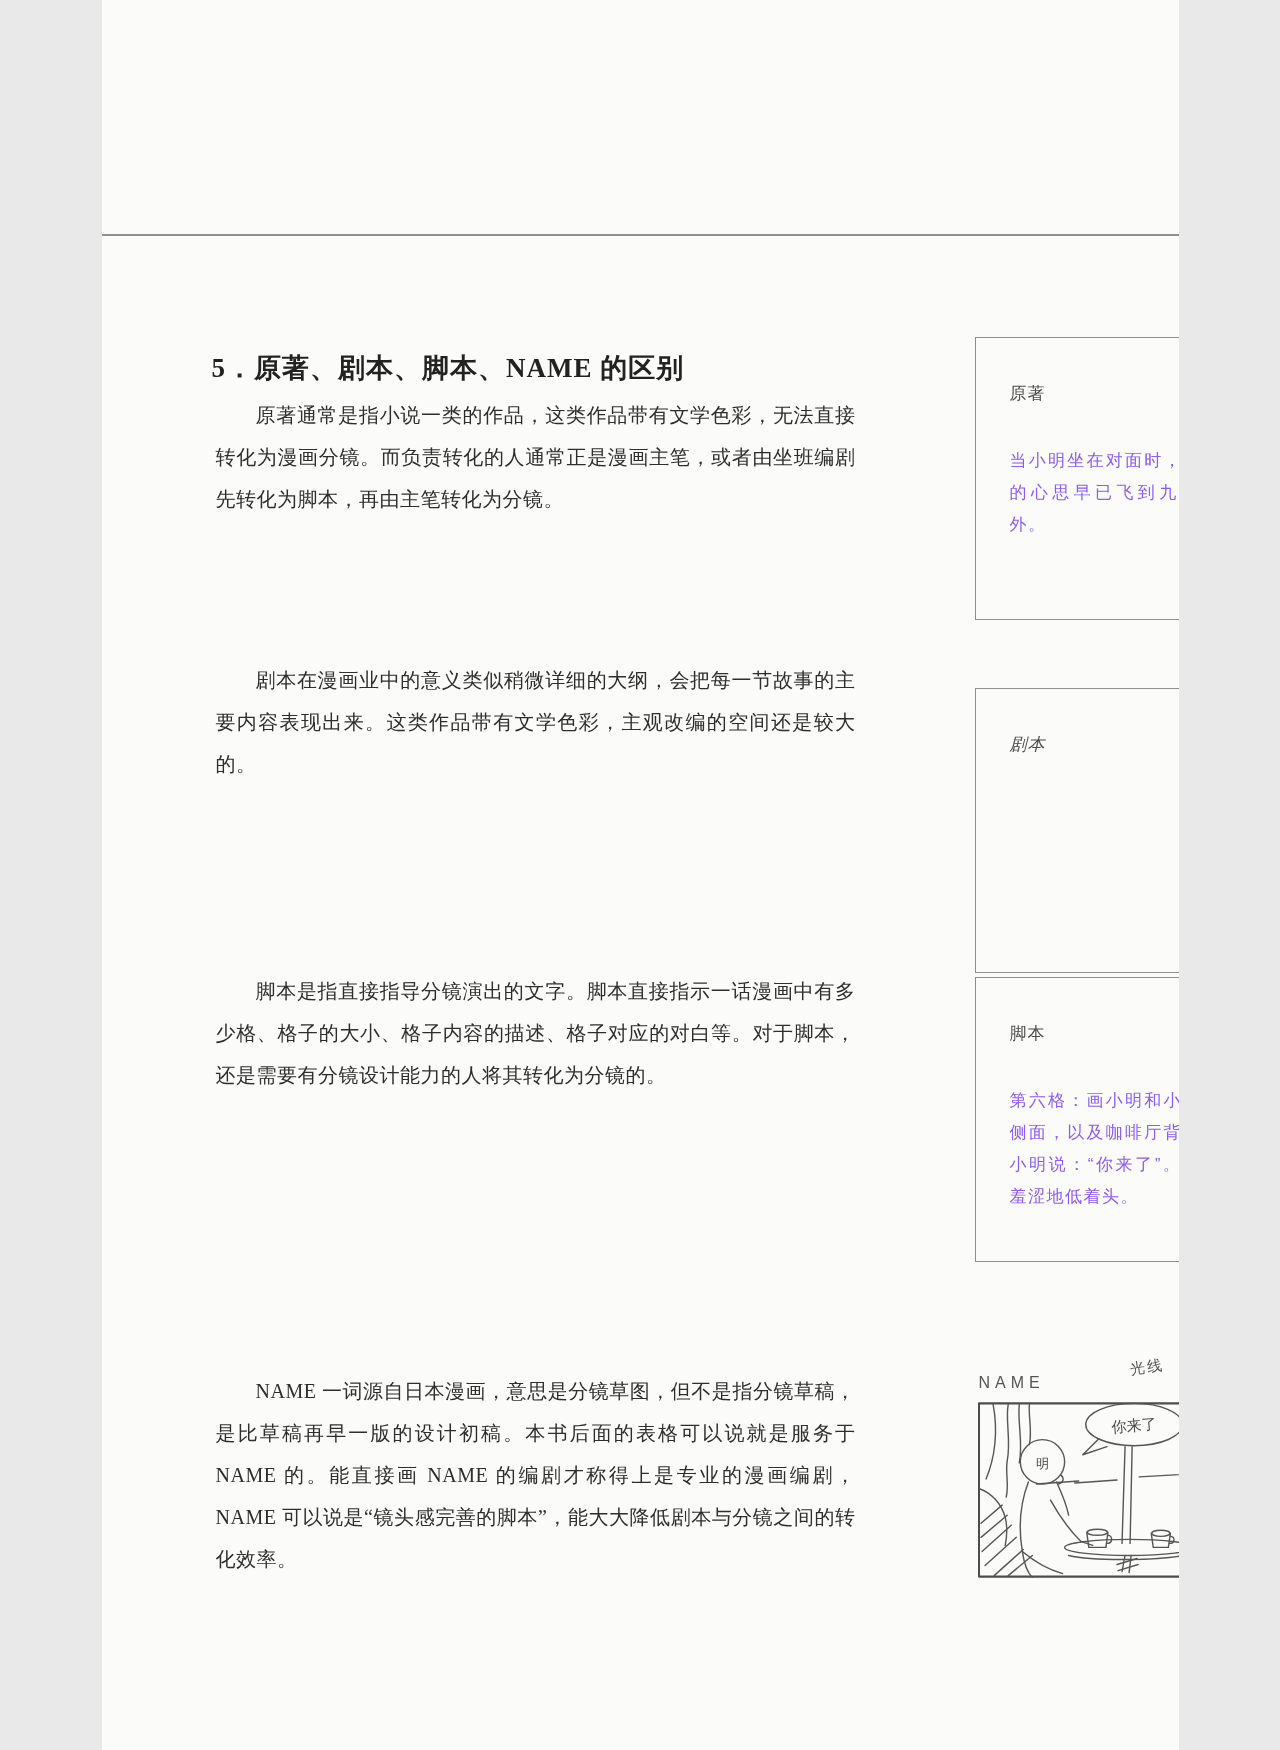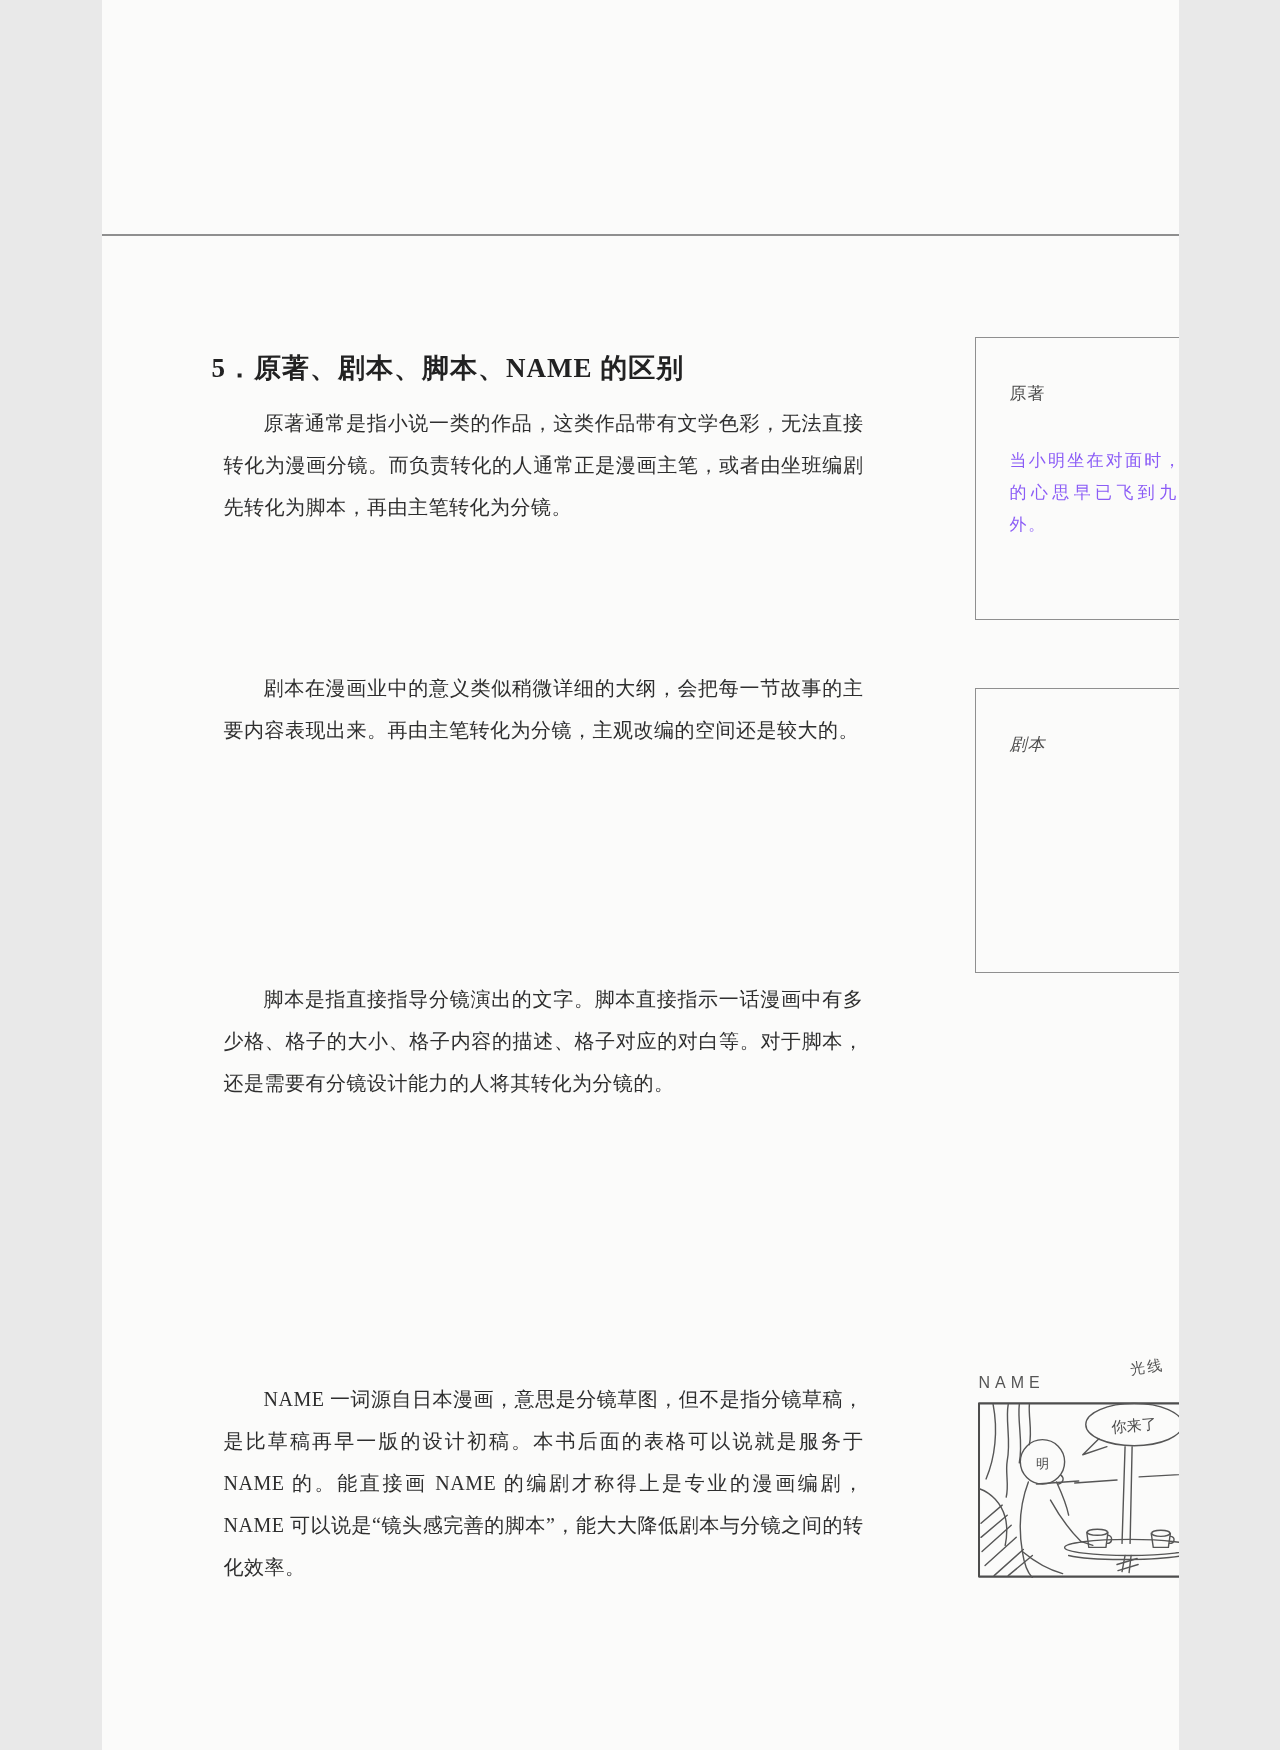--- a/index.html
+++ b/index.html
@@ -17,21 +17,21 @@
     border-top:2px solid #8f8f8f;
   }
   .heading{
     position:absolute;left:110px;top:328px;
     font-size:27px;font-weight:bold;color:#222;
     letter-spacing:1px;white-space:nowrap;
   }
   .para{
     position:absolute;left:110px;width:640px;
     font-size:20px;line-height:42px;color:#2e2e2e;
-    text-align:justify;text-indent:2em;margin:12px;
+    text-align:justify;text-indent:2em;margin:4px;
     letter-spacing:0.5px;
   }
   .para-1{top:390px;}
   .para-2{top:655px;}
   .para-3{top:966px;}
   .para-4{top:1366px;}
   .sidebar-box{
     position:absolute;left:873px;width:281px;
     border:1.5px solid #8f8f8f;
     box-sizing:border-box;
@@ -82,33 +82,37 @@
 </head>
 <body>
 
 <div class="page">
 
   <div class="top-rule"></div>
 
   <h2 class="heading">5．原著、剧本、脚本、NAME 的区别</h2>
 
   <p class="para para-1">原著通常是指小说一类的作品，这类作品带有文学色彩，无法直接转化为漫画分镜。而负责转化的人通常正是漫画主笔，或者由坐班编剧先转化为脚本，再由主笔转化为分镜。</p>
-  <p class="para para-2">剧本在漫画业中的意义类似稍微详细的大纲，会把每一节故事的主要内容表现出来。再由主笔转化为分镜，主观改编的空间还是较大的。</p>
+  <p class="para para-2">剧本在漫画业中的意义类似稍微详细的大纲，会把每一节故事的主要内容表现出来。这类作品带有文学色彩，主观改编的空间还是较大的。</p>
   <p class="para para-3">脚本是指直接指导分镜演出的文字。脚本直接指示一话漫画中有多少格、格子的大小、格子内容的描述、格子对应的对白等。对于脚本，还是需要有分镜设计能力的人将其转化为分镜的。</p>
   <p class="para para-4">NAME 一词源自日本漫画，意思是分镜草图，但不是指分镜草稿，是比草稿再早一版的设计初稿。本书后面的表格可以说就是服务于 NAME 的。能直接画 NAME 的编剧才称得上是专业的漫画编剧，NAME 可以说是“镜头感完善的脚本”，能大大降低剧本与分镜之间的转化效率。</p>
 
   <div class="sidebar-box box-1">
     <p class="sidebar-title">原著</p>
     <p class="sidebar-body">当小明坐在对面时，小红的心思早已飞到九霄云外。</p>
   </div>
 
   <div class="sidebar-box box-2">
     <p class="sidebar-title">剧本</p>
   </div>
 
+  <div class="sidebar-box box-3">
+    <p class="sidebar-title">脚本</p>
+    <p class="sidebar-body">第六格：画小明和小红的侧面，以及咖啡厅背景。小明说：“你来了”。小红羞涩地低着头。</p>
+  </div>
 
   <div class="name-label">NAME</div>
 
   <div class="light-annotation">光线</div>
 
   <div class="sketch-wrap">
     <svg class="sketch-svg" width="278" height="176" viewBox="0 0 276 174" xmlns="http://www.w3.org/2000/svg">
 
       <rect x="1" y="1" width="274" height="172"></rect>
 

